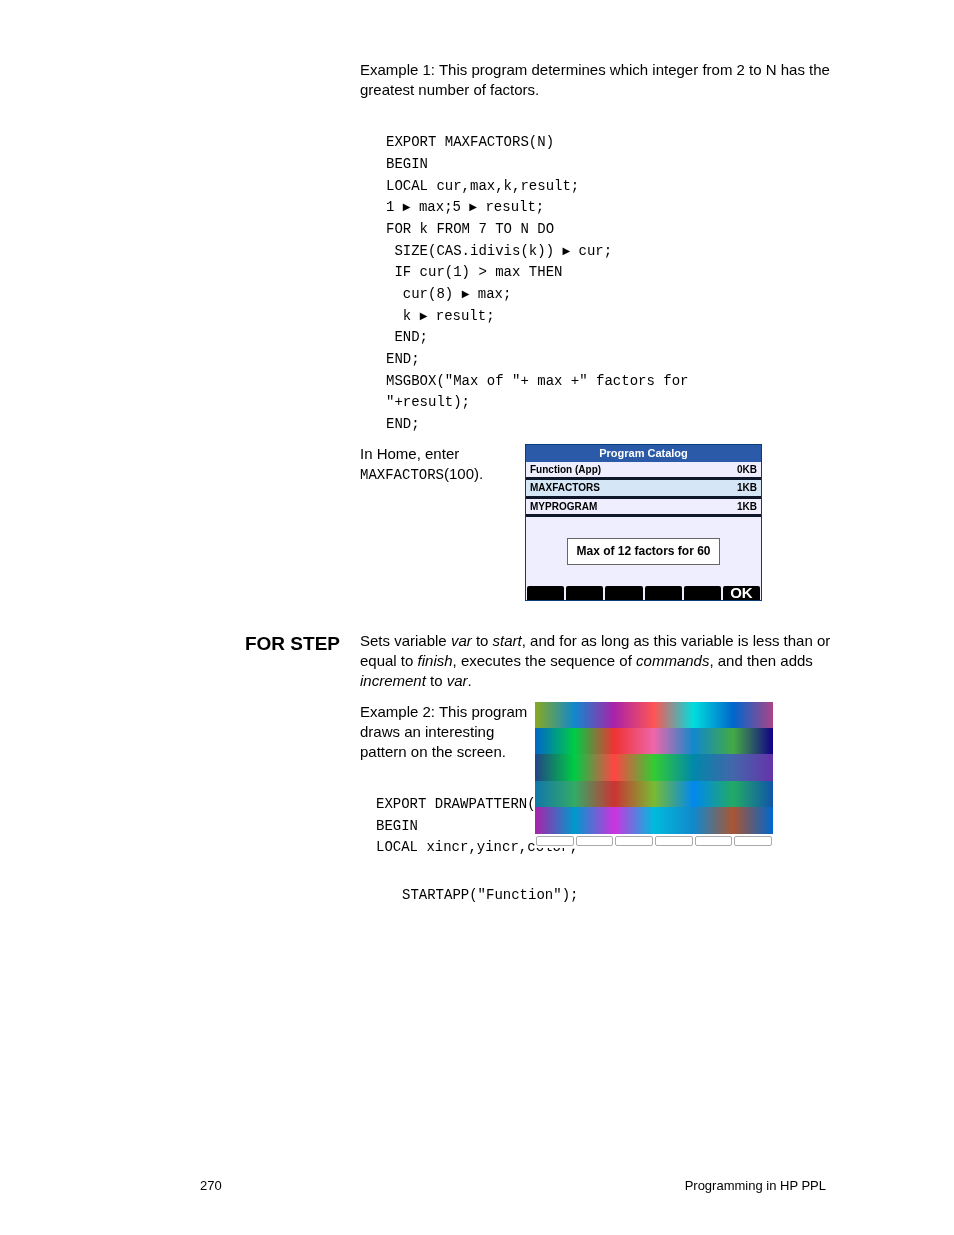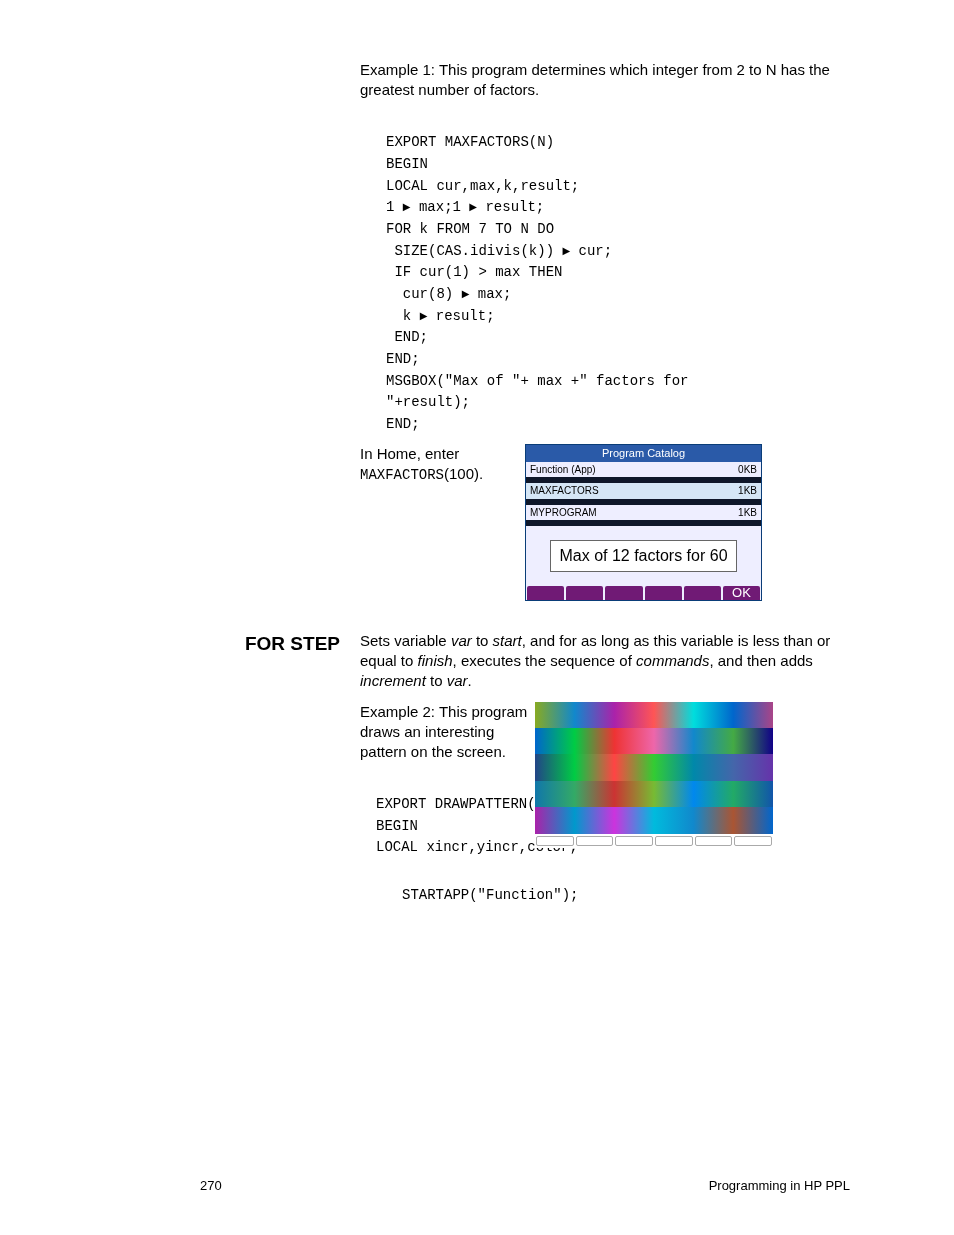--- a/index.html
+++ b/index.html
@@ -39,71 +39,72 @@
   .flex-img  { flex:0 0 auto; }
 
   
   .calc1 {
     width: 235px; height:155px;
     border:1px solid #0a3d78;
     background:#eef;
     font-family: Arial, sans-serif; font-size:10px;
     display:flex; flex-direction:column;
     color:#000;
+    font-weight:bold;
   }
   .calc1-title {
     background:#2a5aa8; color:#fff; text-align:center;
     font-size:11px; padding:1px 0;
   }
   .calc1-row { display:flex; justify-content:space-between;
-    padding:1px 4px; border-bottom:6px solid #0f172a; }
+    padding:1px 4px; border-bottom:3px solid #0f172a; }
   .calc1-row.hl { background:#d5e6f6; }
   .calc1-body { flex:1; display:flex; align-items:center; justify-content:center; }
-  .msgbox { border:1px solid #666; background:#fff; padding:4px 8px; font-size:16px; }
+  .msgbox { border:1px solid #666; background:#fff; padding:4px 8px; font-size:12px; }
   .calc1-menu { display:flex; height:14px; }
-  .calc1-menu span { flex:1; background:#701a75; margin:0 1px; border-radius:2px 2px 0 0;
-    color:#fff; font-size:13px; display:flex; align-items:center; justify-content:center;}
+  .calc1-menu span { flex:1; background:#000000; margin:0 1px; border-radius:2px 2px 0 0;
+    color:#fff; font-size:15px; display:flex; align-items:center; justify-content:center;}
 
   
   .section-label {
     position:absolute; font-weight:700; font-size:19px; text-align:right;
   }
 
   
   .pattern {
     width: 238px; height:146px;
     background:#000;
     display:flex; flex-direction:column;
     position:relative;
   }
   .pattern-band { flex:1; display:flex; }
   .pattern-cell { flex:1; }
   .pattern-bottom { height:14px; background:#fff; display:flex; }
   .pattern-bottom span { flex:1; border:1px solid #aaa; margin:2px 1px; border-radius:2px;}
 
   
   .footer {
-    position:absolute; bottom:40px; left:200px; right:104px;
+    position:absolute; bottom:40px; left:200px; right:128px;
     display:flex; justify-content:space-between; font-size:13px;margin-top:7px;
   }
 </style>
 </head>
 <body>
 
 <div class="page">
 
   <div class="content-col">
 
     <p class="para">Example 1: This program determines which integer from 2 to N has the greatest number of factors.</p>
 
     <div class="code-block">
 <span>EXPORT MAXFACTORS(N)</span>
 <span>BEGIN</span>
 <span>LOCAL cur,max,k,result;</span>
-<span><span>1</span> <span class="sto">▶</span> <span>max;1</span> <span class="sto">▶</span> <span>result;</span></span>
+<span><span>1</span> <span class="sto">▶</span> <span>max;5</span> <span class="sto">▶</span> <span>result;</span></span>
 <span>FOR k FROM 7 TO N DO</span>
 <span><span> SIZE(CAS.idivis(k))</span> <span class="sto">▶</span> <span>cur;</span></span>
 <span> IF cur(1) &gt; max THEN</span>
 <span><span>  cur(8)</span> <span class="sto">▶</span> <span>max;</span></span>
 <span><span>  k</span> <span class="sto">▶</span> <span>result;</span></span>
 <span> END;</span>
 <span>END;</span>
 <span>MSGBOX("Max of "+ max +" factors for 
 "+result);</span>
 <span>END;</span></div>

